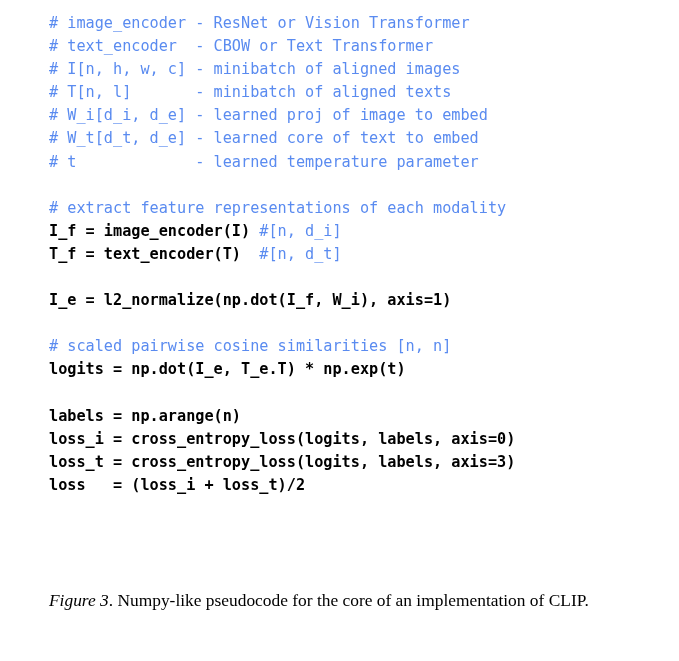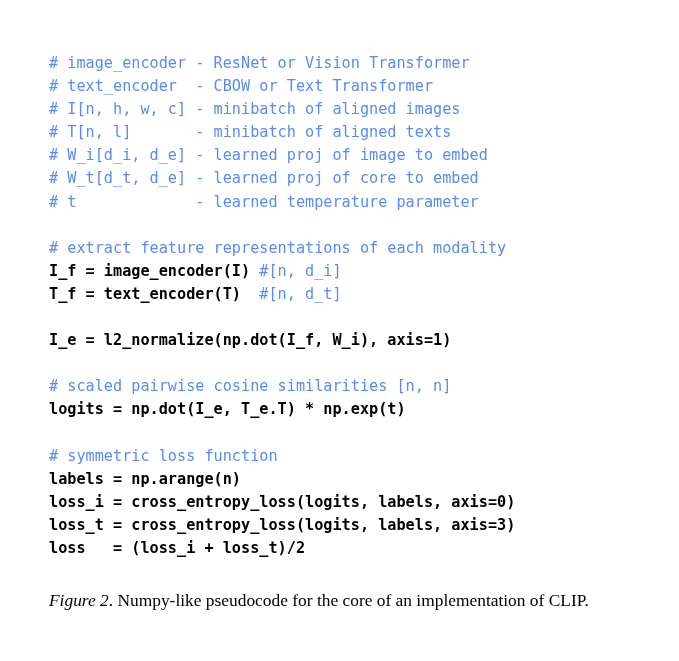--- a/index.html
+++ b/index.html
@@ -19,21 +19,20 @@
     width: 679px;
     height: 661px;
     background: #ffffff;
   }
   
   #pseudocode-block {
     position: absolute;
     left: 49px;
     top: 12px;
     width: 620px;
-    margin-top: 40px;
   }
   .code-line {
     font-family: "DejaVu Sans Mono", "Liberation Mono", monospace;
     font-size: 15.2px;
     line-height: 23.1px;
     height: 23.1px;
     white-space: pre;
     letter-spacing: 0px;
     color: #000000;
     margin: 0;
@@ -69,36 +68,35 @@
 <body>
 
 <div id="figure-root">
 
   <div id="pseudocode-block">
       <div class="code-line"><span class="cmt"># image_encoder - ResNet or Vision Transformer</span></div>
       <div class="code-line"><span class="cmt"># text_encoder  - CBOW or Text Transformer</span></div>
       <div class="code-line"><span class="cmt"># I[n, h, w, c] - minibatch of aligned images</span></div>
       <div class="code-line"><span class="cmt"># T[n, l]       - minibatch of aligned texts</span></div>
       <div class="code-line"><span class="cmt"># W_i[d_i, d_e] - learned proj of image to embed</span></div>
-      <div class="code-line"><span class="cmt"># W_t[d_t, d_e] - learned proj of core to embed</span></div>
+      <div class="code-line"><span class="cmt"># W_t[d_t, d_e] - learned core of text to embed</span></div>
       <div class="code-line"><span class="cmt"># t             - learned temperature parameter</span></div>
       <div class="code-line blank">&nbsp;</div>
       <div class="code-line"><span class="cmt"># extract feature representations of each modality</span></div>
       <div class="code-line"><span class="src">I_f = image_encoder(I) </span><span class="cmt">#[n, d_i]</span></div>
       <div class="code-line"><span class="src">T_f = text_encoder(T)  </span><span class="cmt">#[n, d_t]</span></div>
       <div class="code-line blank">&nbsp;</div>
       <div class="code-line"><span class="src">I_e = l2_normalize(np.dot(I_f, W_i), axis=1)</span></div>
       <div class="code-line blank">&nbsp;</div>
       <div class="code-line"><span class="cmt"># scaled pairwise cosine similarities [n, n]</span></div>
       <div class="code-line"><span class="src">logits = np.dot(I_e, T_e.T) * np.exp(t)</span></div>
       <div class="code-line blank">&nbsp;</div>
-      <div class="code-line"><span class="cmt"># symmetric loss function</span></div>
       <div class="code-line"><span class="src">labels = np.arange(n)</span></div>
       <div class="code-line"><span class="src">loss_i = cross_entropy_loss(logits, labels, axis=0)</span></div>
       <div class="code-line"><span class="src">loss_t = cross_entropy_loss(logits, labels, axis=3)</span></div>
       <div class="code-line"><span class="src">loss   = (loss_i + loss_t)/2</span></div>
     </div>
 
   <div id="figure-caption">
-    <span class="fig-label">Figure 2</span><span class="fig-label-suffix">. </span><span class="fig-text">Numpy-like pseudocode for the core of an implementation of CLIP.</span>
+    <span class="fig-label">Figure 3</span><span class="fig-label-suffix">. </span><span class="fig-text">Numpy-like pseudocode for the core of an implementation of CLIP.</span>
   </div>
 
 </div>
 
 </body></html>

